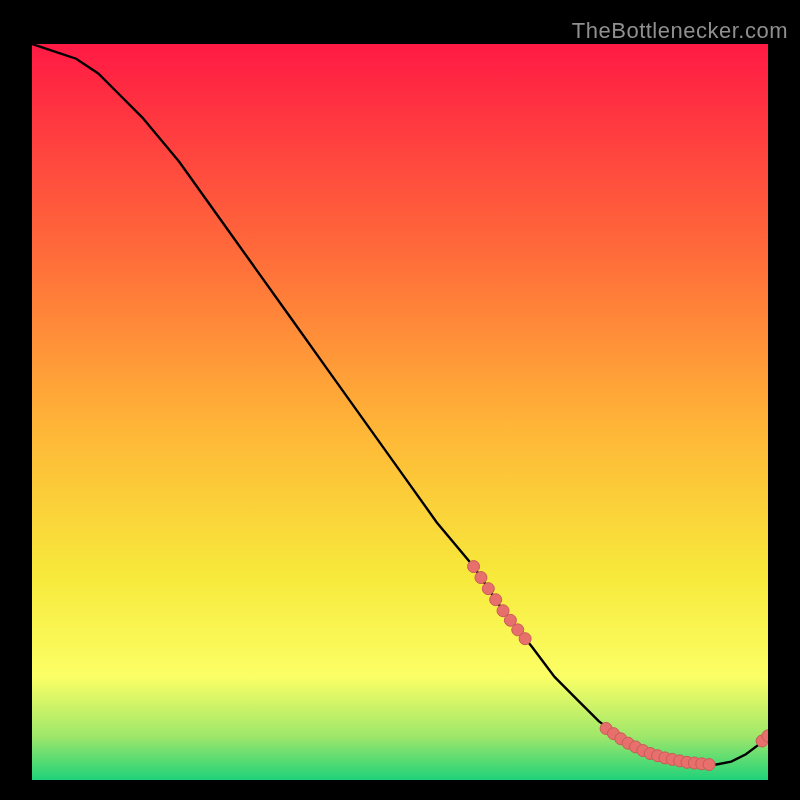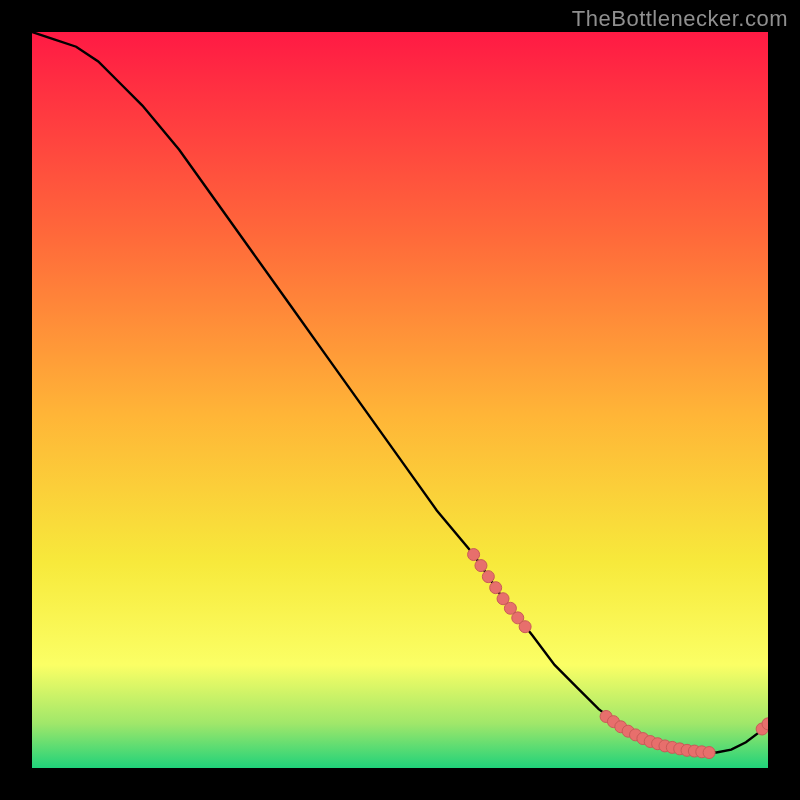--- a/index.html
+++ b/index.html
@@ -8,20 +8,21 @@
     width: 800px;
     height: 800px;
     background: #000000;
     font-family: Arial, Helvetica, sans-serif;
     overflow: hidden;
   }
   .frame {
     position: relative;
     width: 800px;
     height: 636px;
+    margin-top: 12px;
   }
   .attribution {
     position: absolute;
     top: 6px;
     right: 12px;
     color: #8f8f8f;
     font-size: 22px;
     font-weight: 500;
     letter-spacing: 0.5px;
   }

